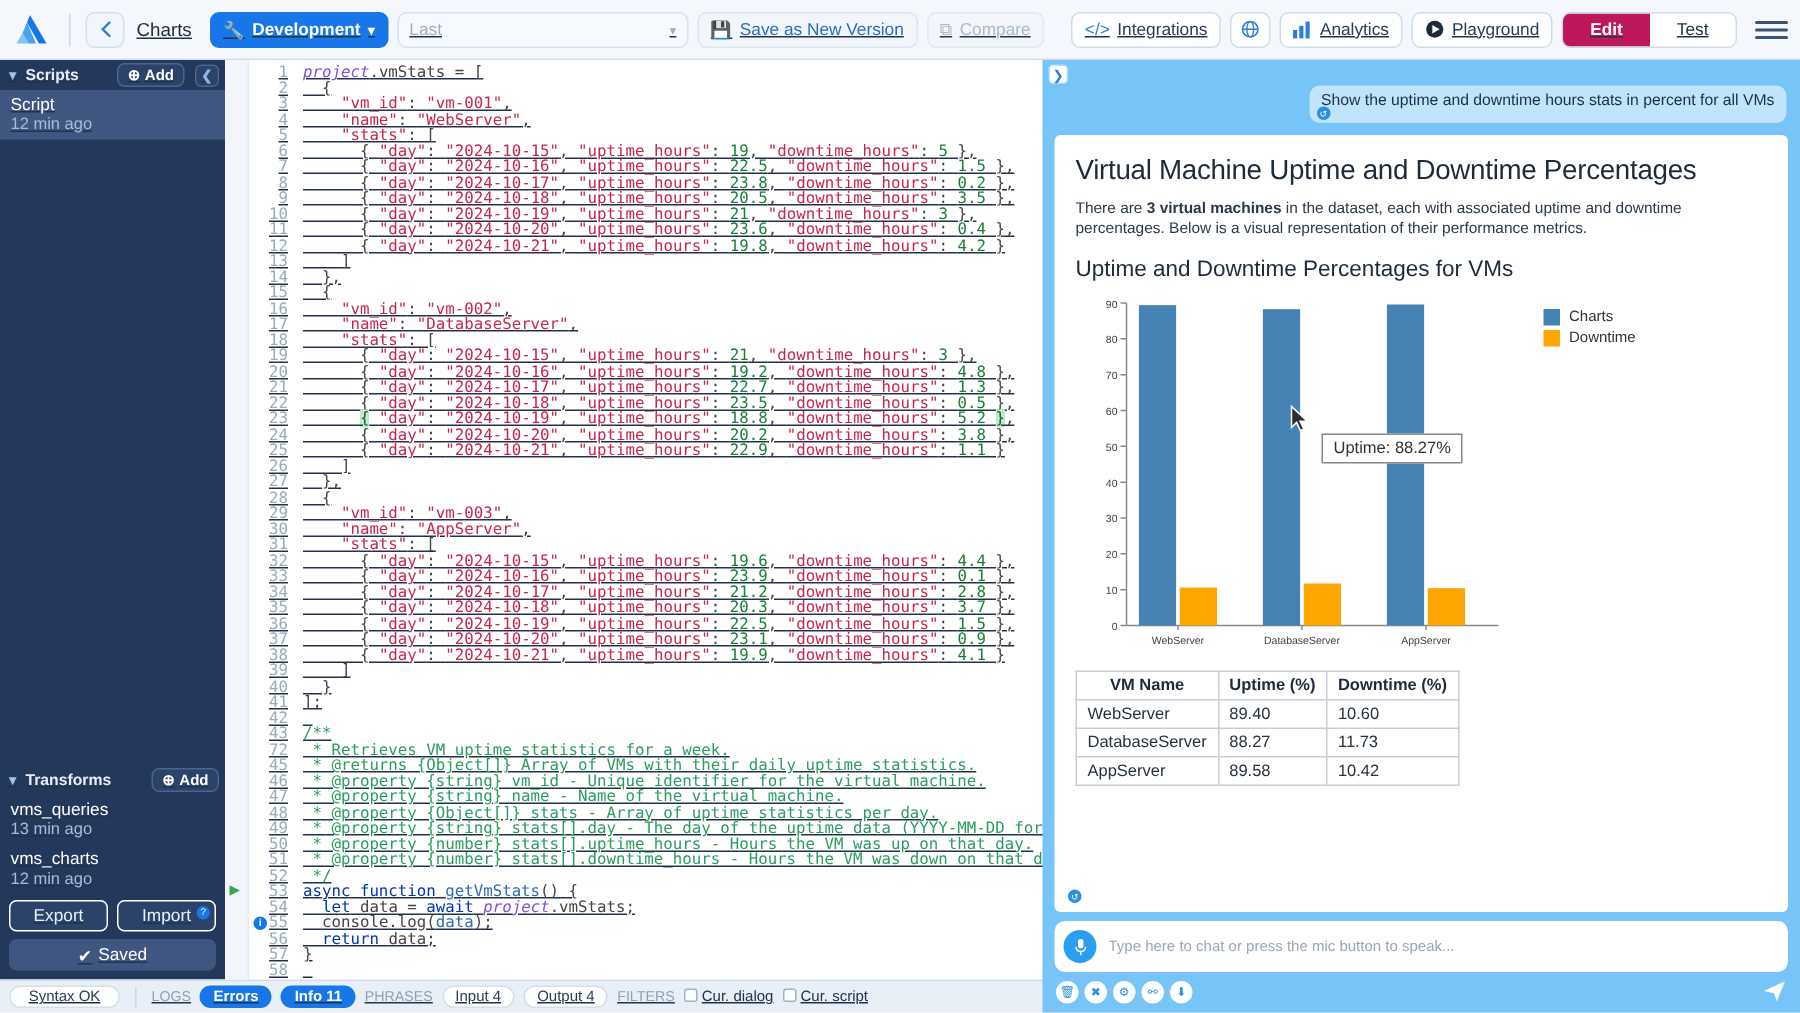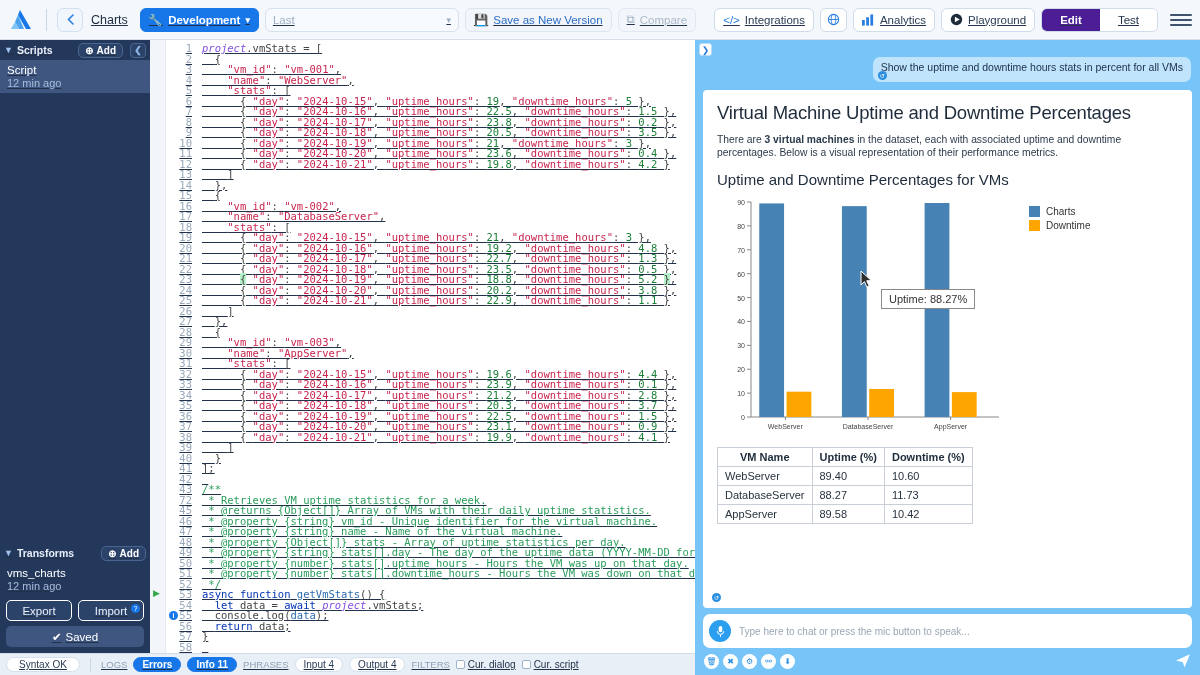--- a/index.html
+++ b/index.html
@@ -41,21 +41,21 @@
   .crumb { font-size: 12.5px; color: #1d2b40; padding: 0 6px 0 2px; }
   .select {
     height: 24px; width: 194px; border-radius: 6px; border: 1px solid #d7e2ef;
     background: #f6f9fd; color: #9fb0c4; font-size: 11.5px;
     display: flex; align-items: center; justify-content: space-between;
     padding: 0 7px; cursor: pointer;
   }
   .spacer { flex: 1; }
   .seg { display: flex; border: 1px solid #cfdceb; border-radius: 6px; overflow: hidden; height: 24px; }
   .seg > div { display: flex; align-items: center; padding: 0 18px; font-size: 11.5px; cursor: pointer; background: #fff; }
-  .seg > div.on { background: #4c1d95; color: #fff; font-weight: bold; }
+  .seg > div.on { background: #be185d; color: #fff; font-weight: bold; }
   .hamburger { width: 22px; display: flex; flex-direction: column; gap: 3px; cursor: pointer; margin-left: 6px; }
   .hamburger i { display: block; height: 2px; background: #3f536e; border-radius: 1px; }
 
   
   .main { flex: 1; display: flex; min-height: 0; }
 
   
   .sidebar {
     width: 150px; min-width: 150px;
     background: #24385c;
@@ -294,20 +294,24 @@
       </div>
       <div class="side-fill"></div>
 
       <div class="side-head">
         <span class="chev">▼</span>
         <span>Transforms</span>
         <div class="side-add">
           <span>⊕</span>
           <span>Add</span>
         </div>
+      </div>
+      <div class="side-item">
+        <div class="t">vms_queries</div>
+        <div class="s">13 min ago</div>
       </div>
       <div class="side-item">
         <div class="t">vms_charts</div>
         <div class="s">12 min ago</div>
       </div>
 
       <div class="side-btnrow">
         <div class="sbtn">Export</div>
         <div class="sbtn">
           <span>Import</span>

